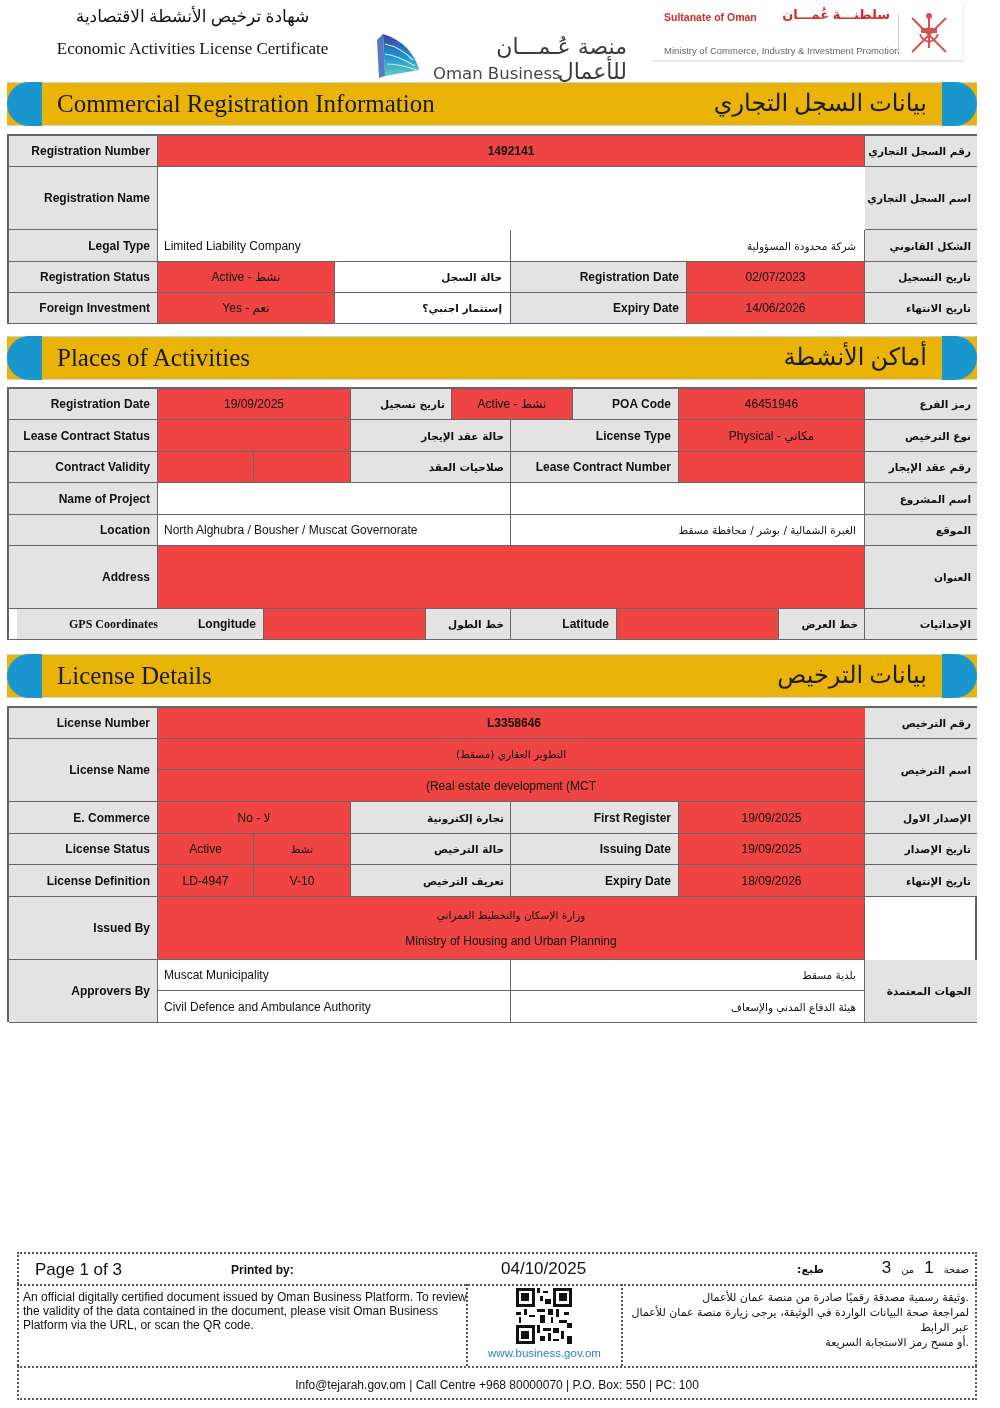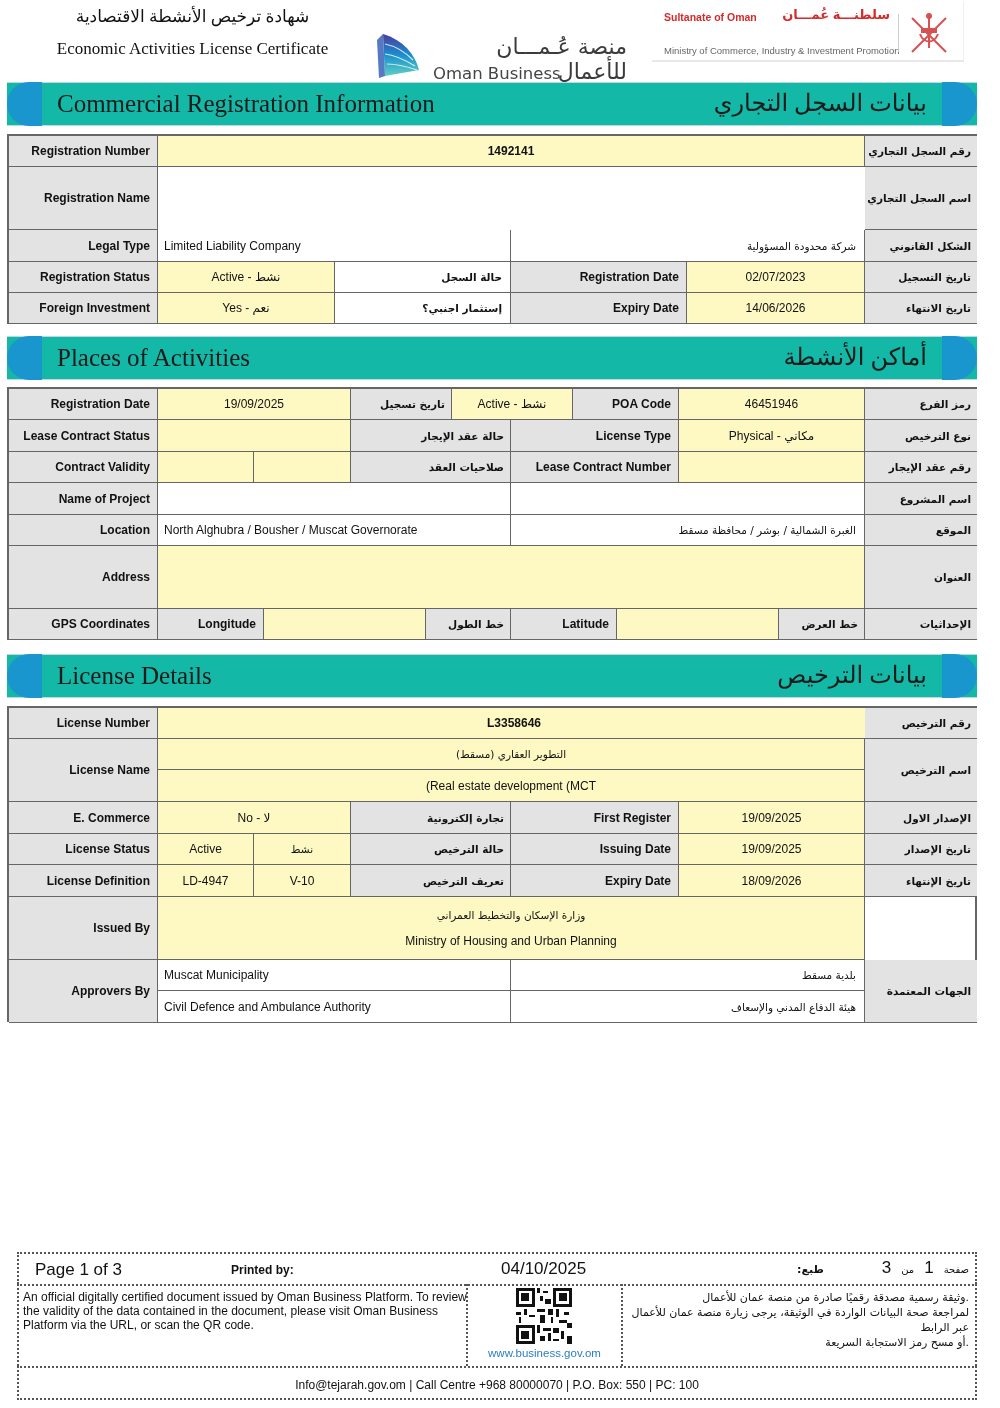--- a/index.html
+++ b/index.html
@@ -18,33 +18,33 @@
 
   .moci { position: absolute; left: 652px; top: 2px; width: 312px; height: 60px; border-right: 1px solid #eee; border-bottom: 2px solid #e8e8e8; }
   .moci .sult-en { position: absolute; left: 12px; top: 9px; font-size: 10.5px; color: #d52b2b; font-weight: bold; }
   .moci .sult-ar { position: absolute; left: 130px; top: 5px; width: 108px; text-align: right; direction: rtl; font-size: 13px; color: #d52b2b; font-weight: bold; }
   .moci .min-ar { position: absolute; left: 10px; top: 20px; width: 228px; text-align: right; direction: rtl; font-size: 16px; color: #555; font-weight: bold; }
   .moci .min-en { position: absolute; left: 12px; top: 43px; font-size: 9.5px; color: #666; }
   .moci .div { position: absolute; left: 246px; top: 12px; width: 1px; height: 38px; background: #ccc; }
   .moci .emblem { position: absolute; left: 252px; top: 6px; width: 50px; height: 50px; }
 
   
-  .banner { position: absolute; left: 7px; width: 970px; height: 44px; background: #14b8a6; border-top: 1px solid #bfd7e5; border-bottom: 1px solid #bfd7e5; }
+  .banner { position: absolute; left: 7px; width: 970px; height: 44px; background: #eab308; border-top: 1px solid #bfd7e5; border-bottom: 1px solid #bfd7e5; }
   .banner .capL { position: absolute; left: 0; top: -1px; width: 35px; height: 44px; background: #1a96cf; border-radius: 22px 0 0 22px; }
   .banner .capR { position: absolute; right: 0; top: -1px; width: 35px; height: 44px; background: #1a96cf; border-radius: 0 22px 22px 0; }
   .banner .en { position: absolute; left: 50px; top: 7px; font-family: "Liberation Serif", "DejaVu Serif", serif; font-size: 25px; color: #1b1b1b; }
   .banner .ar { position: absolute; right: 50px; top: 6px; font-family: "Liberation Serif", "DejaVu Serif", serif; font-size: 24px; direction: rtl; color: #1b1b1b; }
 
   
   .grid { position: absolute; left: 7px; width: 970px; border: 2px solid #666; border-bottom-width: 1px; }
   .cell { position: absolute; border-right: 1px solid #666; border-bottom: 1px solid #666; font-size: 12px; display: flex; align-items: center; overflow: hidden; white-space: nowrap; }
   .lbl { background: #e3e3e3; font-weight: bold; justify-content: flex-end; padding-right: 7px; }
   .arl { background: #e3e3e3; font-weight: bold; direction: rtl; justify-content: flex-start; padding-right: 6px; font-size: 10.5px; font-family: "DejaVu Sans", sans-serif; }
   .arw { background: #fff; font-weight: bold; direction: rtl; justify-content: flex-start; padding-right: 8px; font-size: 10.5px; font-family: "DejaVu Sans", sans-serif; }
-  .val { background: #fef9c3; justify-content: center; }
+  .val { background: #ef4444; justify-content: center; }
   .valL { background: #fff; justify-content: flex-start; padding-left: 6px; }
   .valR { background: #fff; justify-content: flex-start; direction: rtl; padding-right: 8px; font-size: 10.5px; font-family: "DejaVu Sans", sans-serif; }
   .bold { font-weight: bold; }
   .noR { border-right: none; }
   .arsm { font-size: 10.5px; font-family: "DejaVu Sans", sans-serif; }
 
   
   .foot { position: absolute; left: 17px; width: 960px; border: 2px dotted #555; }
   .foot .pg { position: absolute; left: 16px; top: 6px; font-size: 17px; }
   .foot .pby { position: absolute; left: 212px; top: 9px; font-size: 12px; font-weight: bold; }
@@ -177,21 +177,21 @@
 
   <div class="cell lbl" style="left:0;top:126px;width:149px;height:31px;">Location</div>
   <div class="cell valL" style="left:149px;top:126px;width:353px;height:31px;">North Alghubra / Bousher / Muscat Governorate</div>
   <div class="cell valR" style="left:502px;top:126px;width:354px;height:31px;">الغبرة الشمالية / بوشر / محافظة مسقط</div>
   <div class="cell arl noR" style="left:856px;top:126px;width:112px;height:31px;">الموقع</div>
 
   <div class="cell lbl" style="left:0;top:157px;width:149px;height:63px;">Address</div>
   <div class="cell val" style="left:149px;top:157px;width:707px;height:63px;"></div>
   <div class="cell arl noR" style="left:856px;top:157px;width:112px;height:63px;">العنوان</div>
 
-  <div class="cell lbl" style="left:0;top:220px;width:149px;height:31px;">GPS Coordinates</div>
+  <div class="cell lbl" style="left:8px;top:220px;width:149px;height:31px;font-family:Liberation Serif, serif;">GPS Coordinates</div>
   <div class="cell lbl" style="left:149px;top:220px;width:106px;height:31px;">Longitude</div>
   <div class="cell val" style="left:255px;top:220px;width:162px;height:31px;"></div>
   <div class="cell arl" style="left:417px;top:220px;width:85px;height:31px;">خط الطول</div>
   <div class="cell lbl" style="left:502px;top:220px;width:106px;height:31px;">Latitude</div>
   <div class="cell val" style="left:608px;top:220px;width:162px;height:31px;"></div>
   <div class="cell arl" style="left:770px;top:220px;width:86px;height:31px;">خط العرض</div>
   <div class="cell arl noR" style="left:856px;top:220px;width:112px;height:31px;">الإحداثيات</div>
 </div>
 
 <div class="banner" style="top:654px;">

